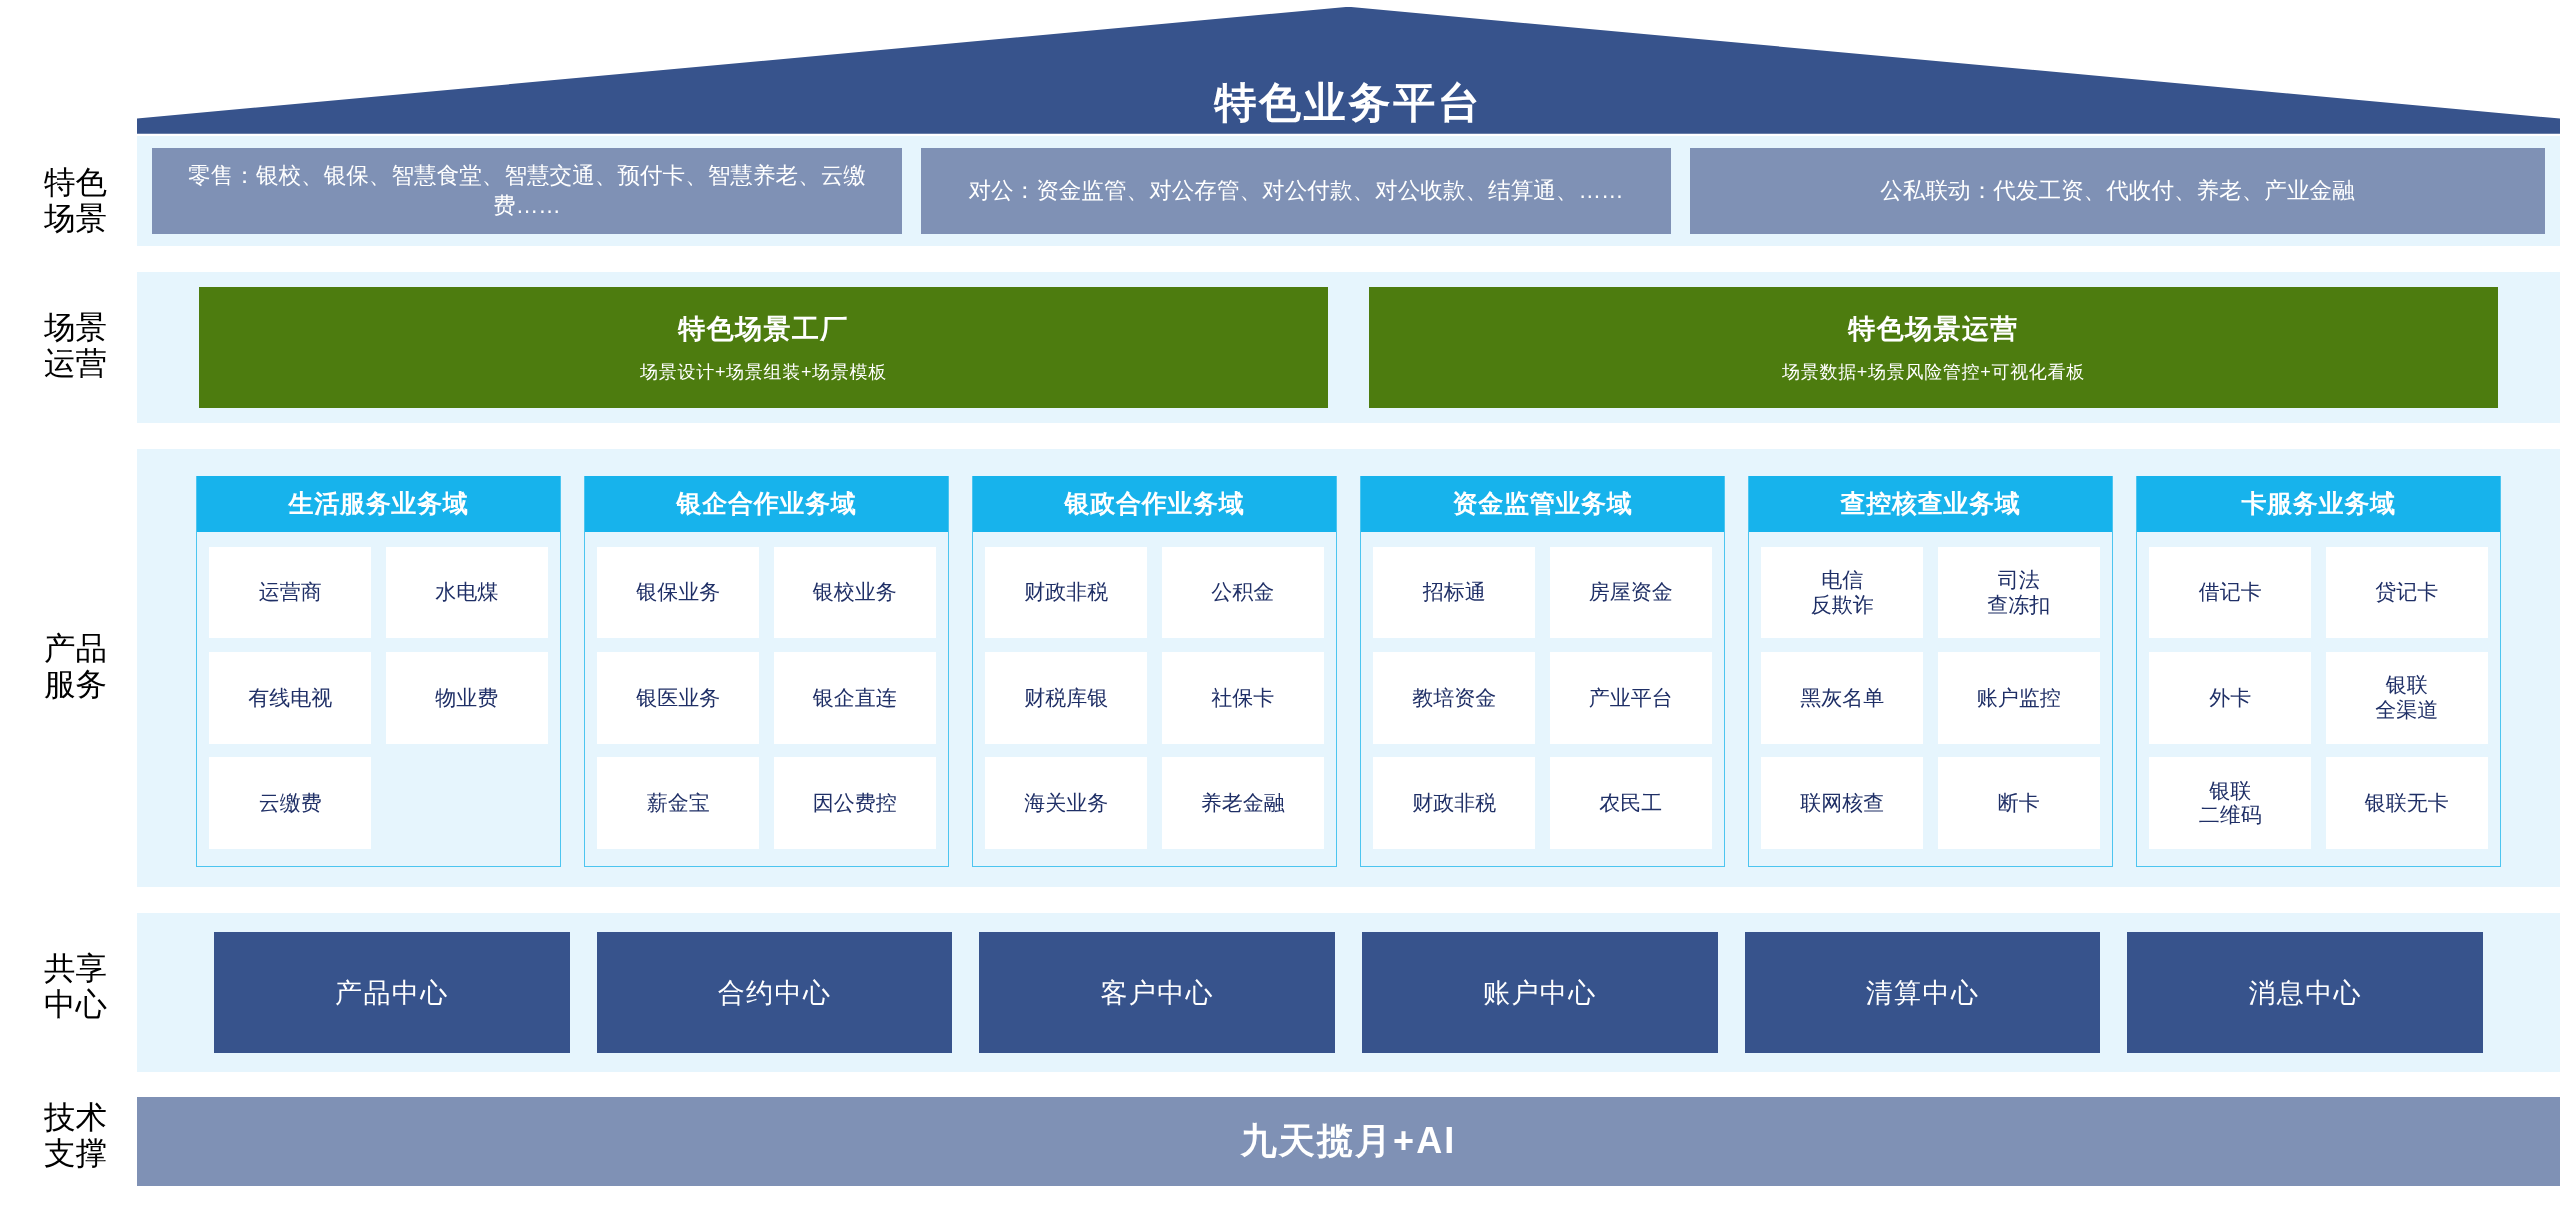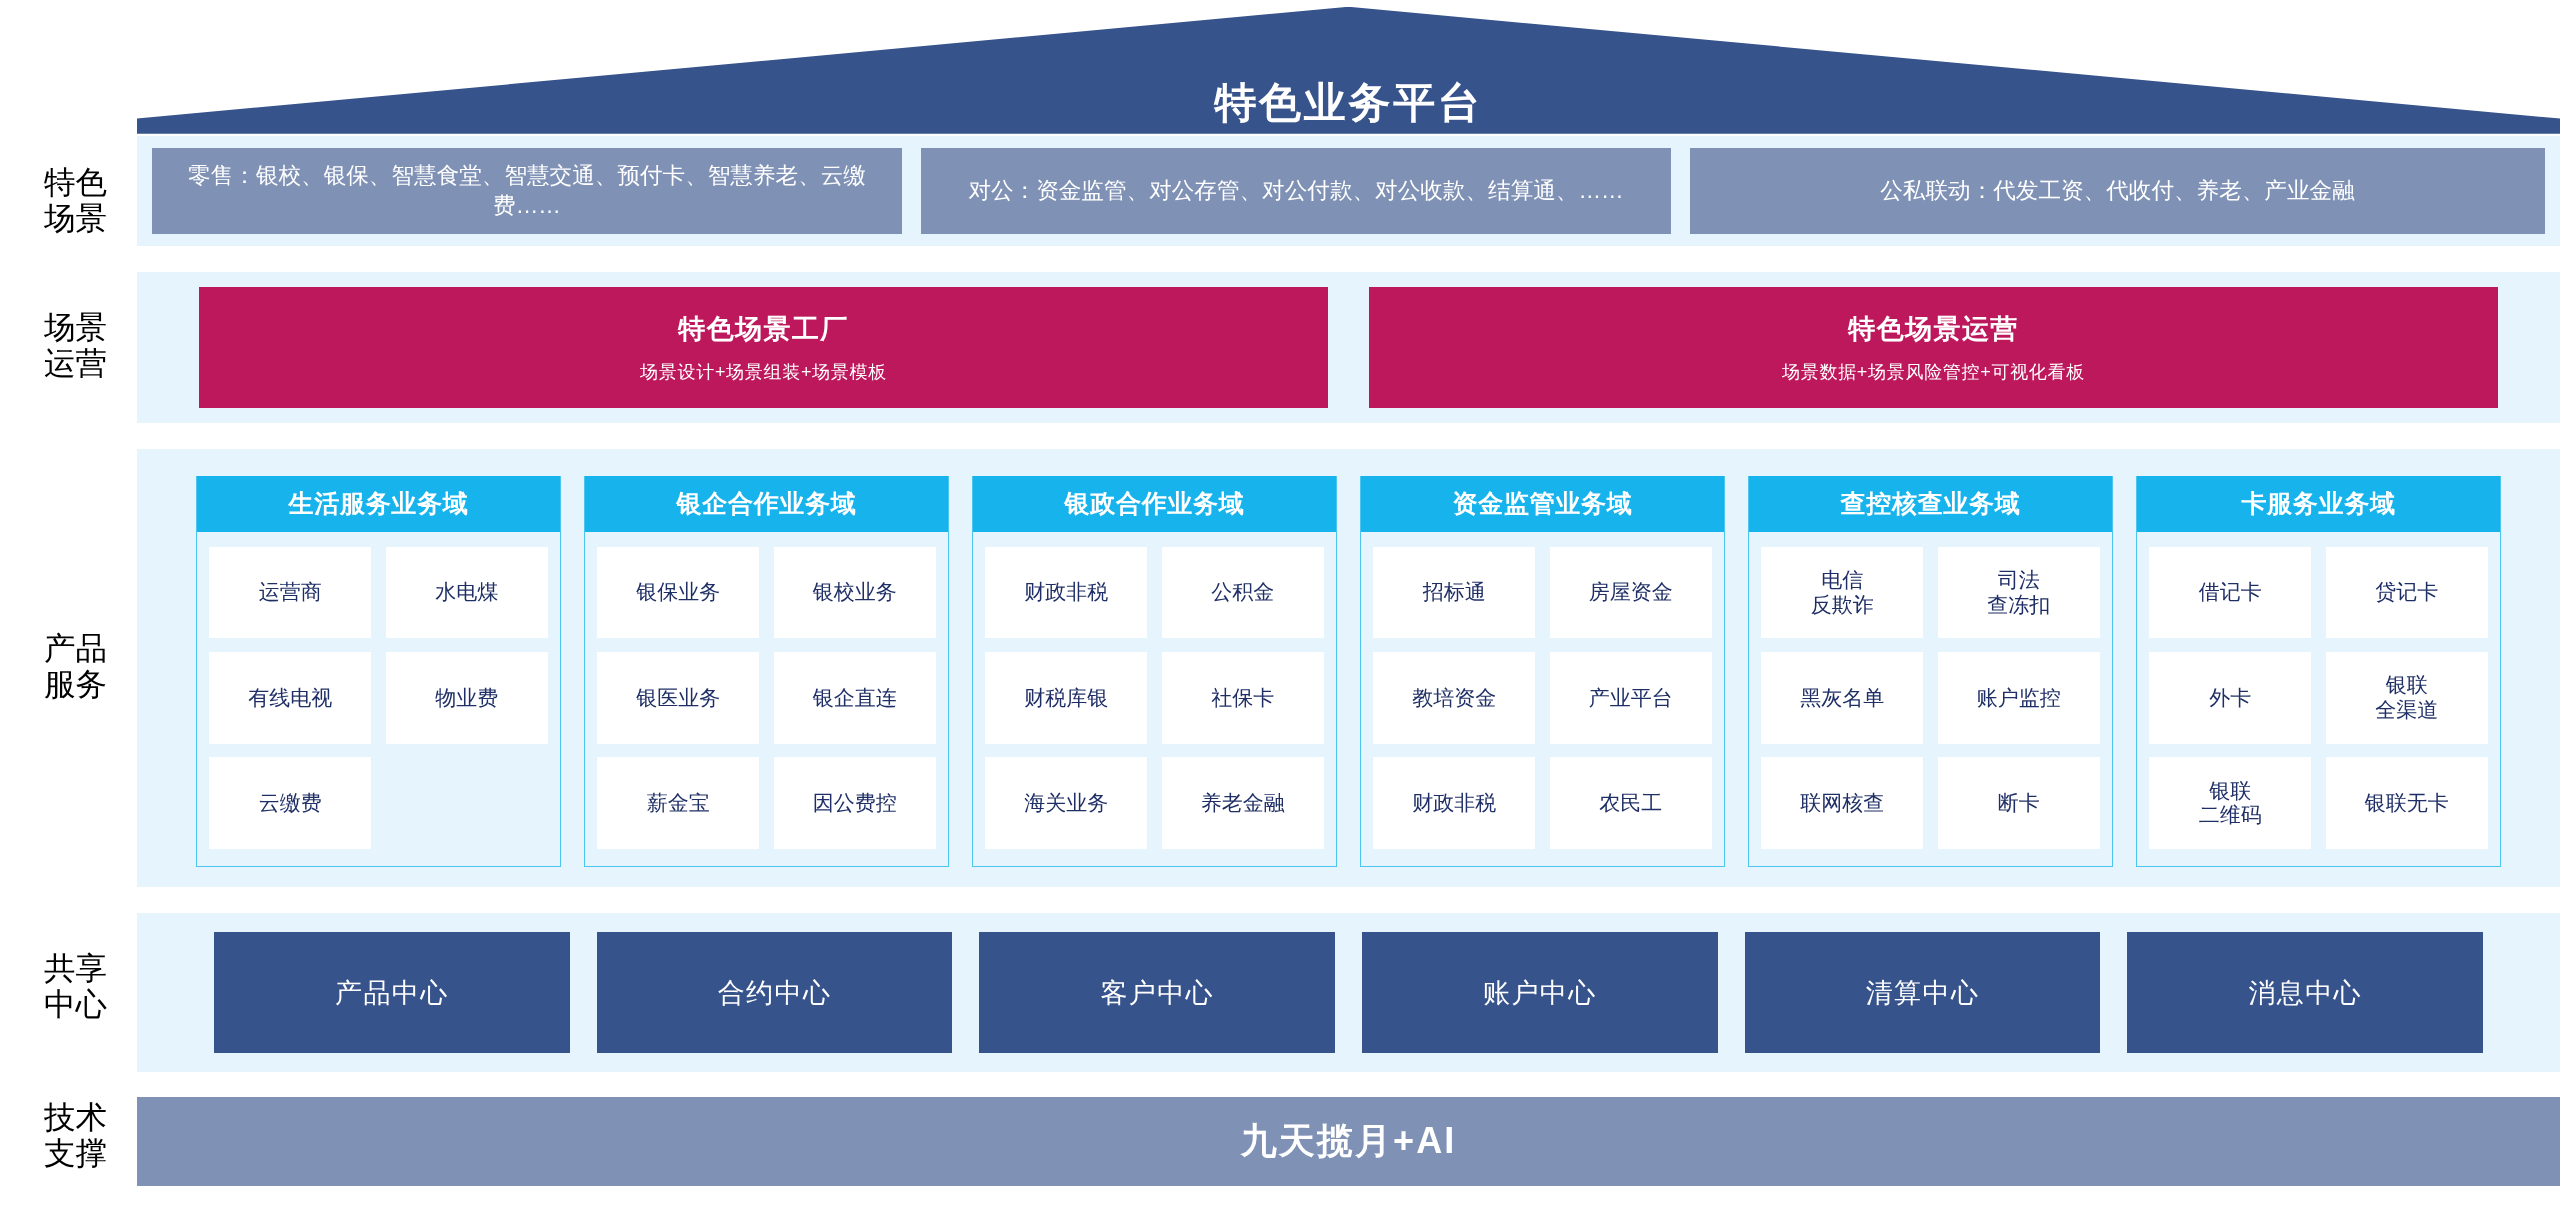--- a/index.html
+++ b/index.html
@@ -95,21 +95,21 @@
   #band-ops { top: 272px; height: 151px; }
   .ops-row {
     position: absolute;
     left: 0; right: 0; top: 15px; bottom: 15px;
     display: flex;
     padding: 0 62px;
     gap: 41px;
   }
   .ops-box {
     flex: 1 1 0;
-    background: #be185d;
+    background: #4d7c0f;
     color: #ffffff;
     display: flex;
     flex-direction: column;
     align-items: center;
     justify-content: center;
     gap: 12.3px;
   }
   .ops-title { font-size: 27px; font-weight: bold; letter-spacing: 1.4px; }
   .ops-sub   { font-size: 18px; font-weight: normal; letter-spacing: 0.7px; }
 

